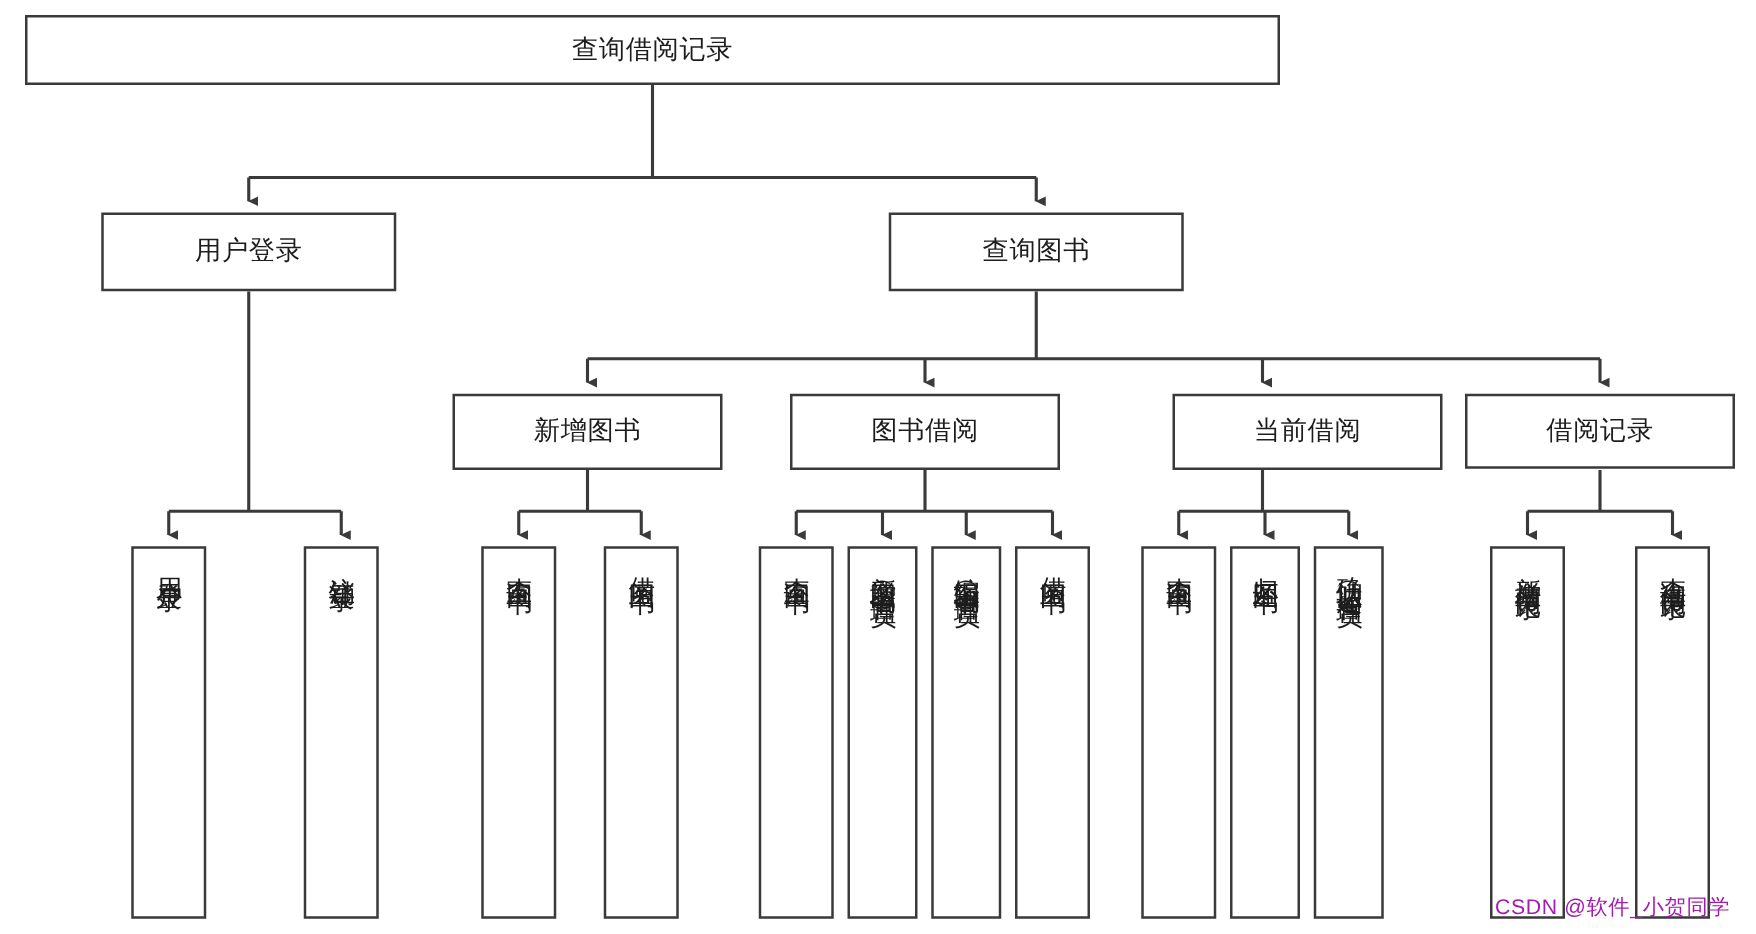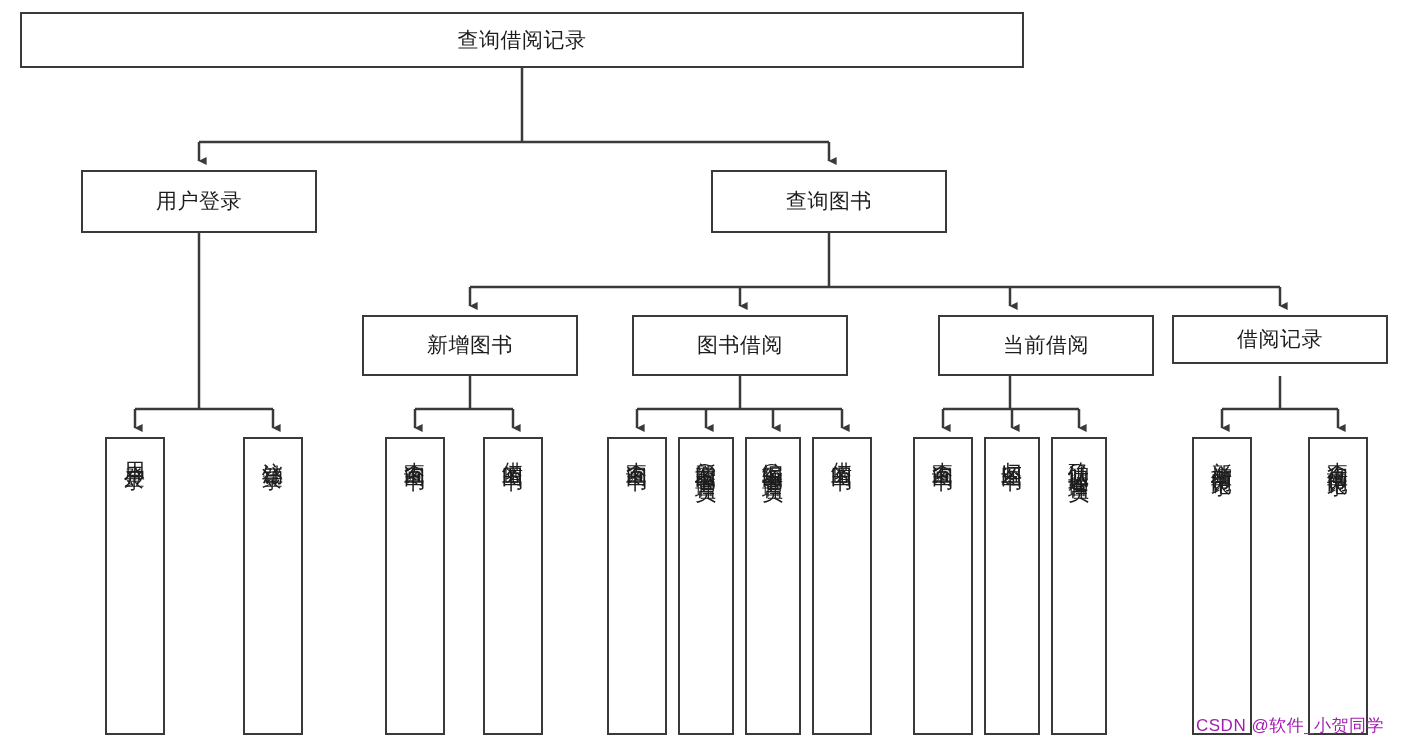--- a/index.html
+++ b/index.html
@@ -125,21 +125,21 @@
       </div>
       <div class="node horizontal" style="left: 362px; top: 315px; width: 216px; height: 61px;">
         <span class="label">新增图书</span>
       </div>
       <div class="node horizontal" style="left: 632px; top: 315px; width: 216px; height: 61px;">
         <span class="label">图书借阅</span>
       </div>
       <div class="node horizontal" style="left: 902px; top: 315px; width: 216px; height: 61px; margin-left: 36px;">
         <span class="label">当前借阅</span>
       </div>
-      <div class="node horizontal" style="left: 1172px; top: 315px; width: 216px; height: 49px;">
+      <div class="node horizontal" style="left: 1172px; top: 315px; width: 216px; height: 60px;">
         <span class="label">借阅记录</span>
       </div>
       <div class="node vertical" style="left: 105px; top: 437px; width: 60px; height: 298px;">
         <span class="label">用户登录</span>
       </div>
       <div class="node vertical" style="left: 243px; top: 437px; width: 60px; height: 298px;">
         <span class="label">注销登录</span>
       </div>
       <div class="node vertical" style="left: 385px; top: 437px; width: 60px; height: 298px;">
         <span class="label">查询图书</span>

